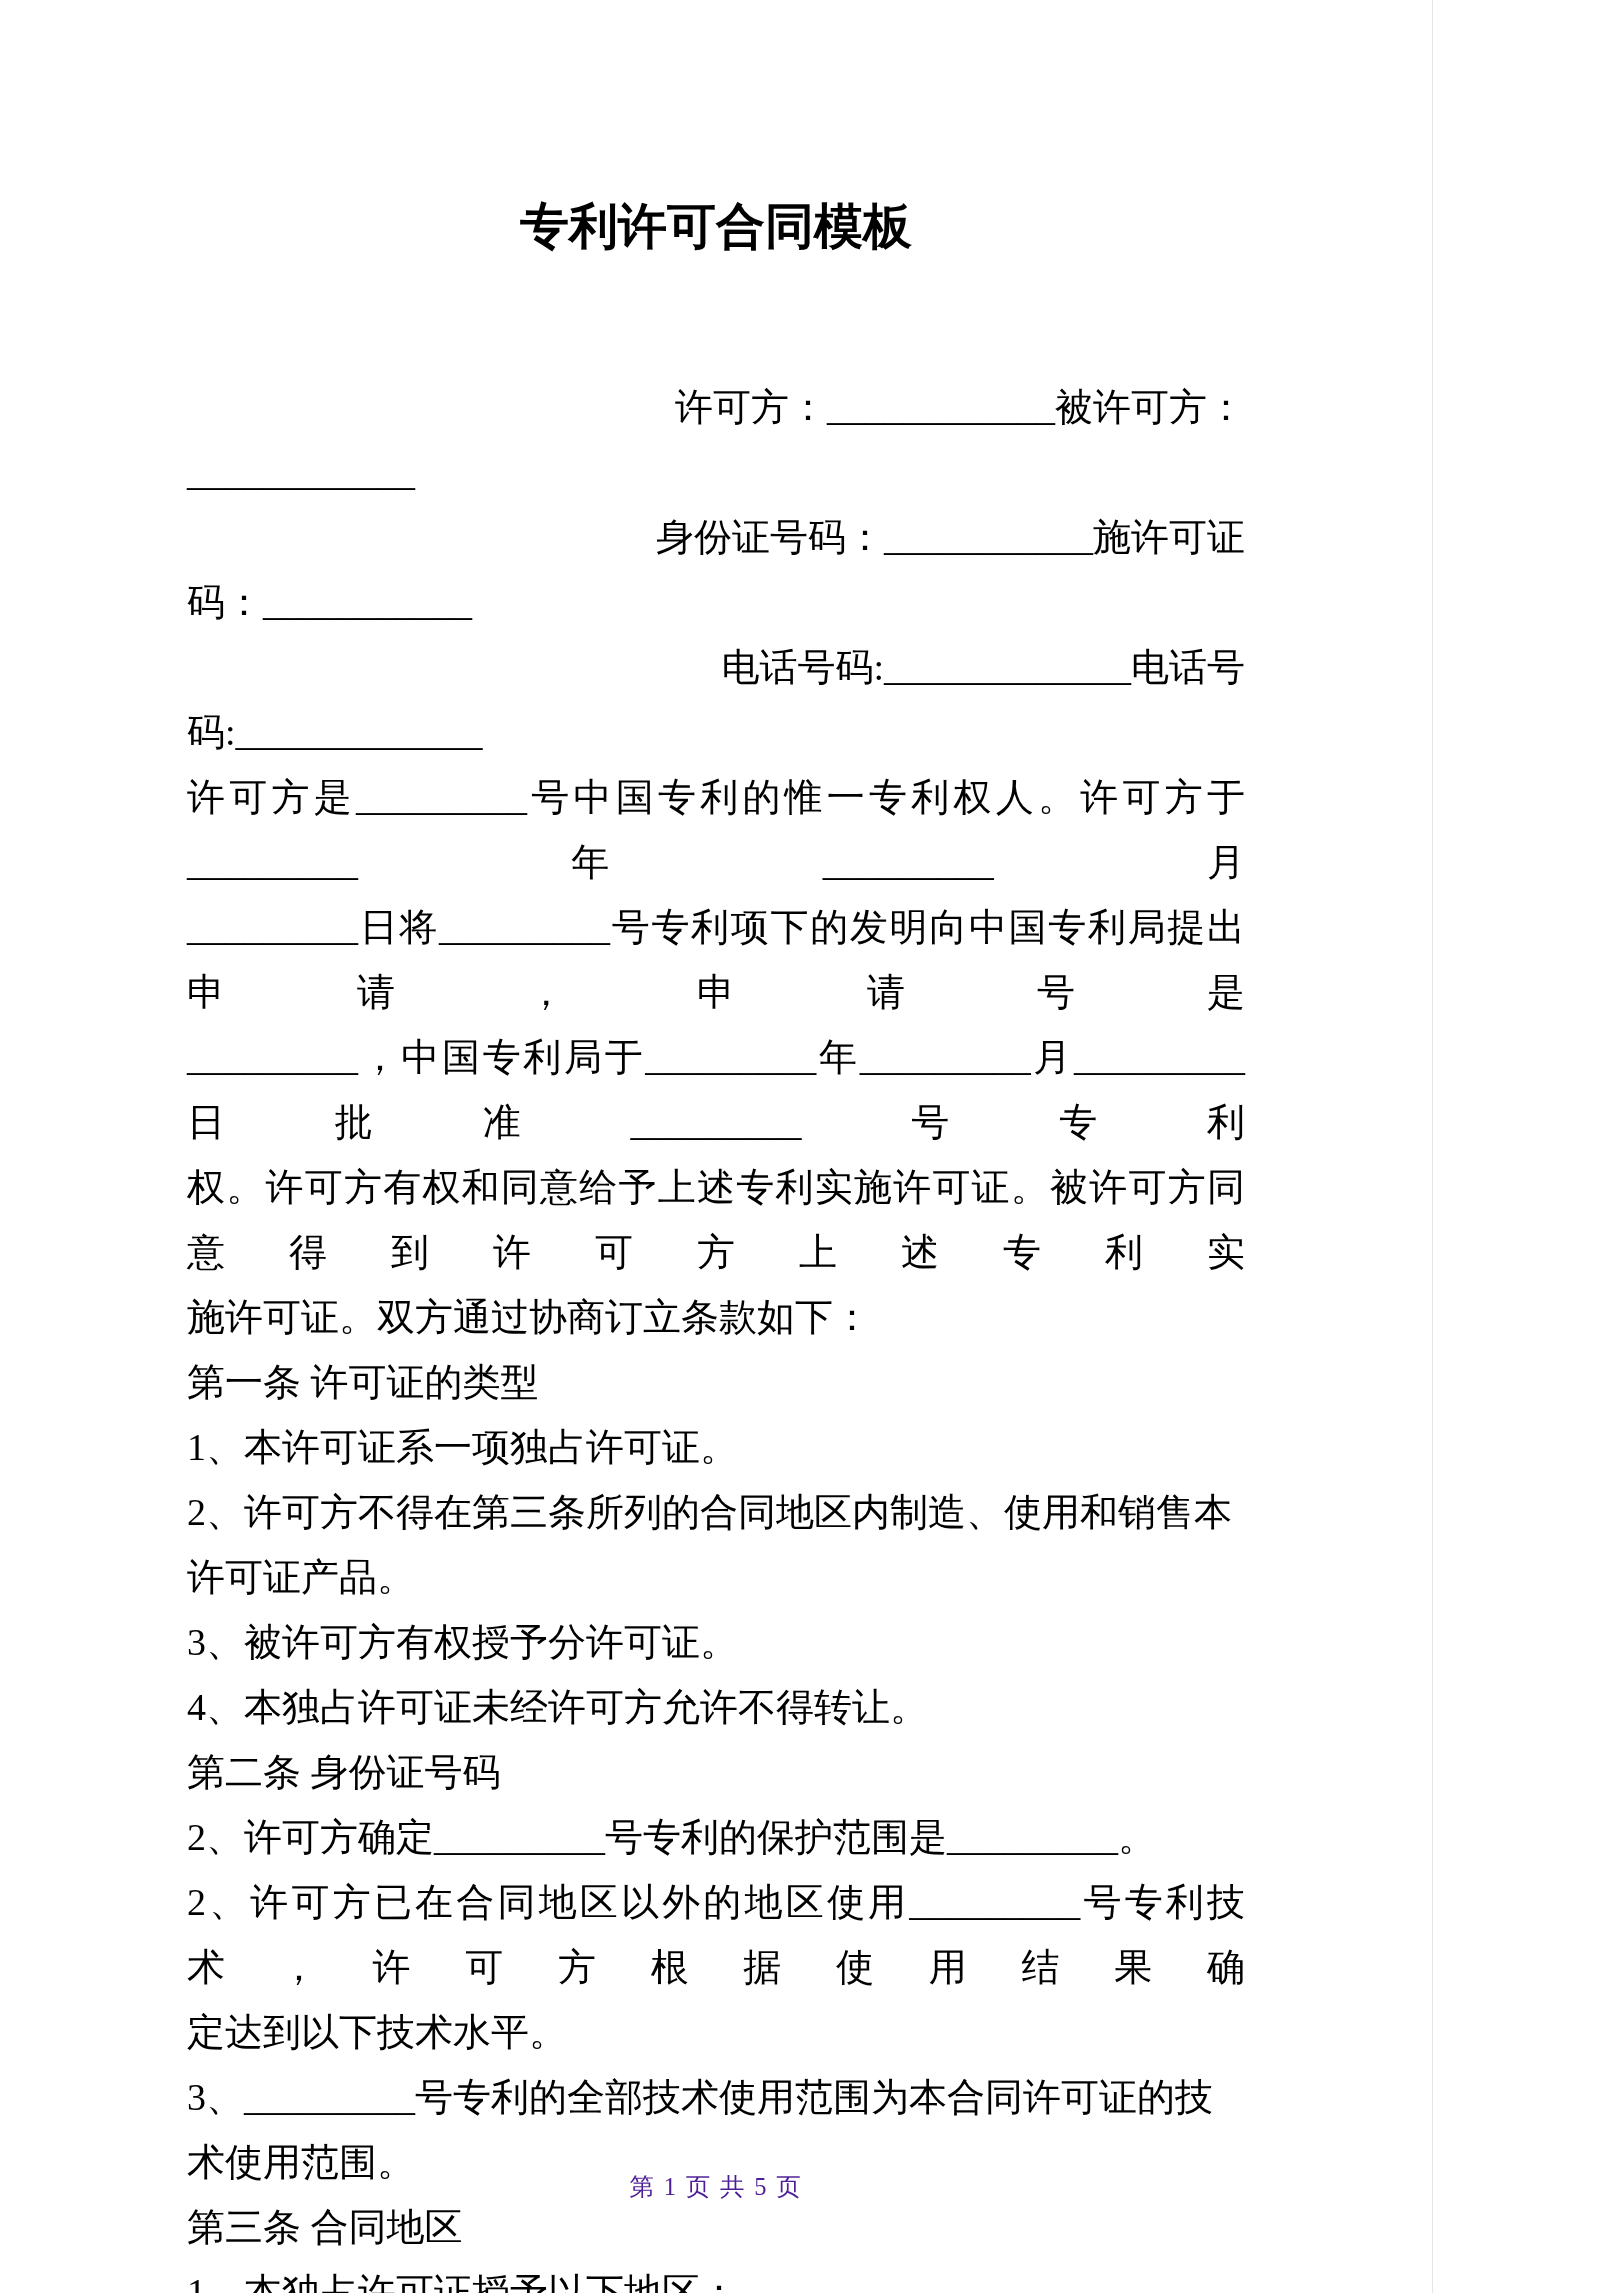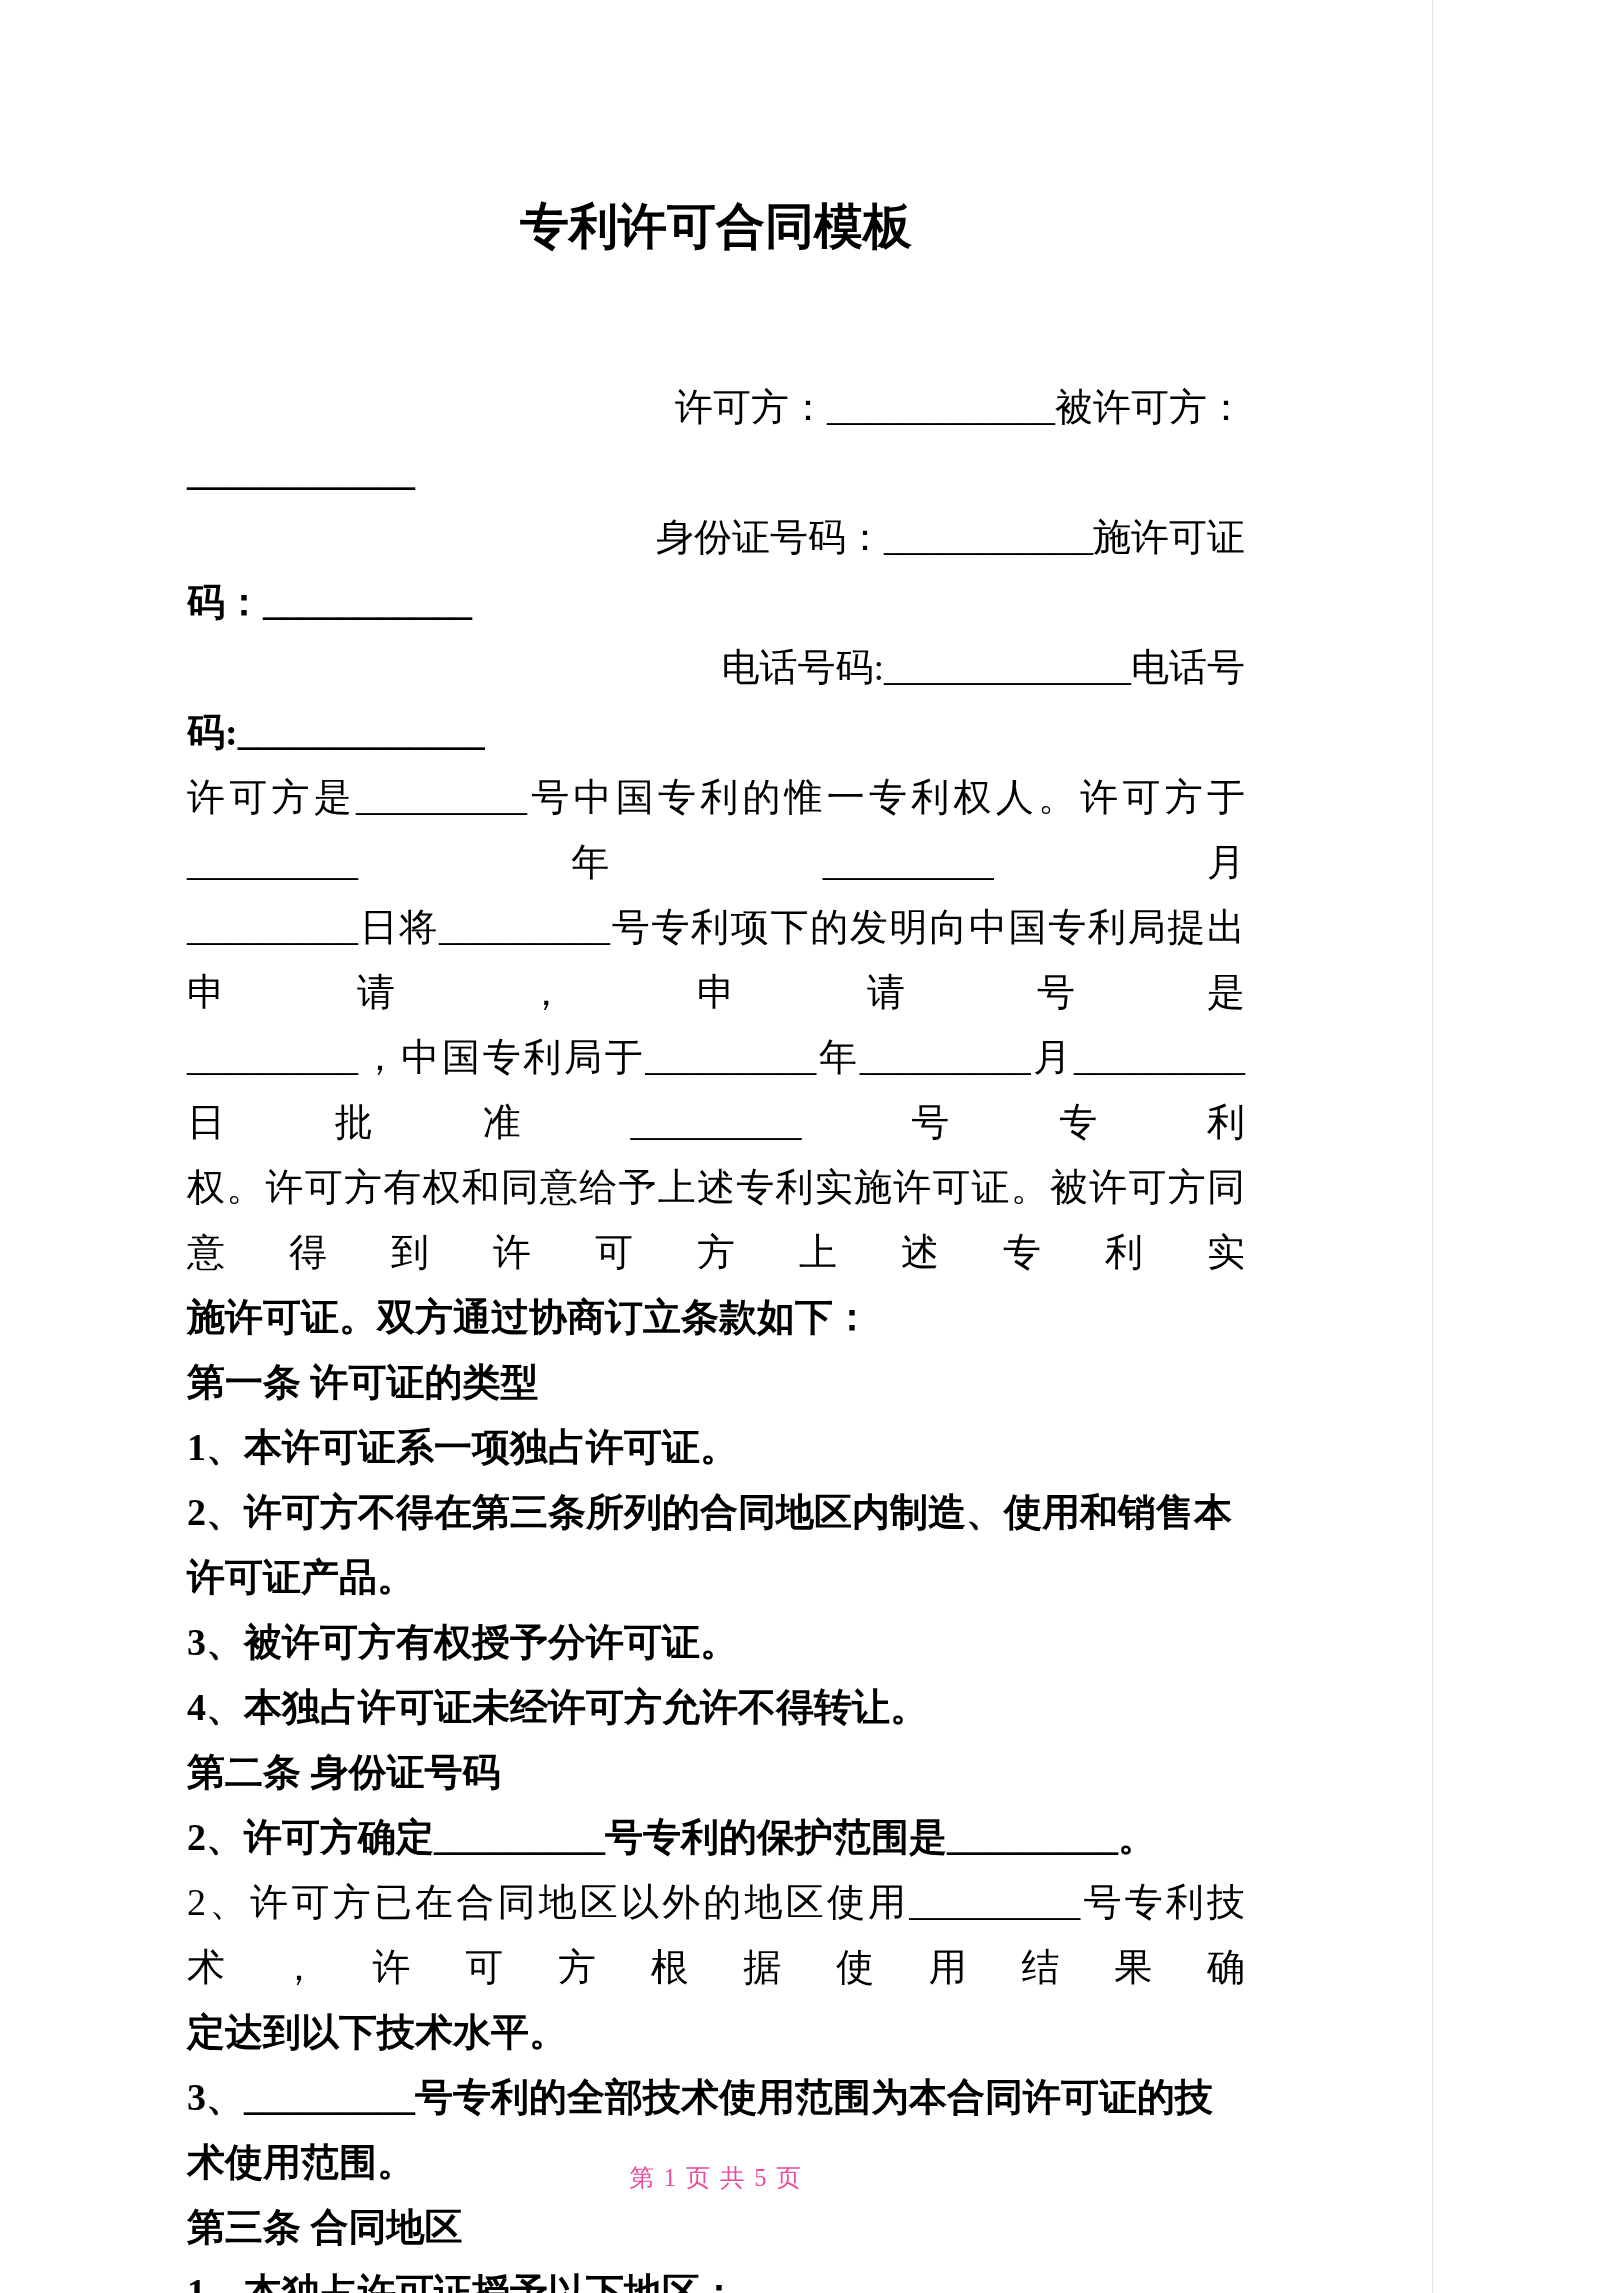--- a/index.html
+++ b/index.html
@@ -22,39 +22,39 @@
     font-size: 49px;
     font-weight: bold;
     line-height: 1.2;
   }
   .doc-body {
     margin-top: 118px;
     font-size: 38px;
     line-height: 65px;
   }
   .line { white-space: pre-wrap; }
-  .line.left { text-align: left; font-weight: bold; }
+  .line.left { text-align: left; }
   .line.justify {
     text-align: justify;
     text-align-last: justify;
     text-justify: inter-character;
   }
   .line.split {
     display: flex;
     justify-content: flex-end;
   }
   .page-footer {
     position: absolute;
     left: 0;
     right: 0;
-    bottom: 100px;
+    bottom: 91px;
     text-align: center;
     font-size: 24.5px;
     letter-spacing: 1.8px;
-    color: #ec4899;
+    color: #4c1d95;
   }
 </style>
 </head>
 <body>
 
 <div class="page">
   <div class="content">
     <h1 class="doc-title">专利许可合同模板</h1>
     <div class="doc-body">
         <div class="line split"><span>许可方：____________</span><span>被许可方：</span></div>

